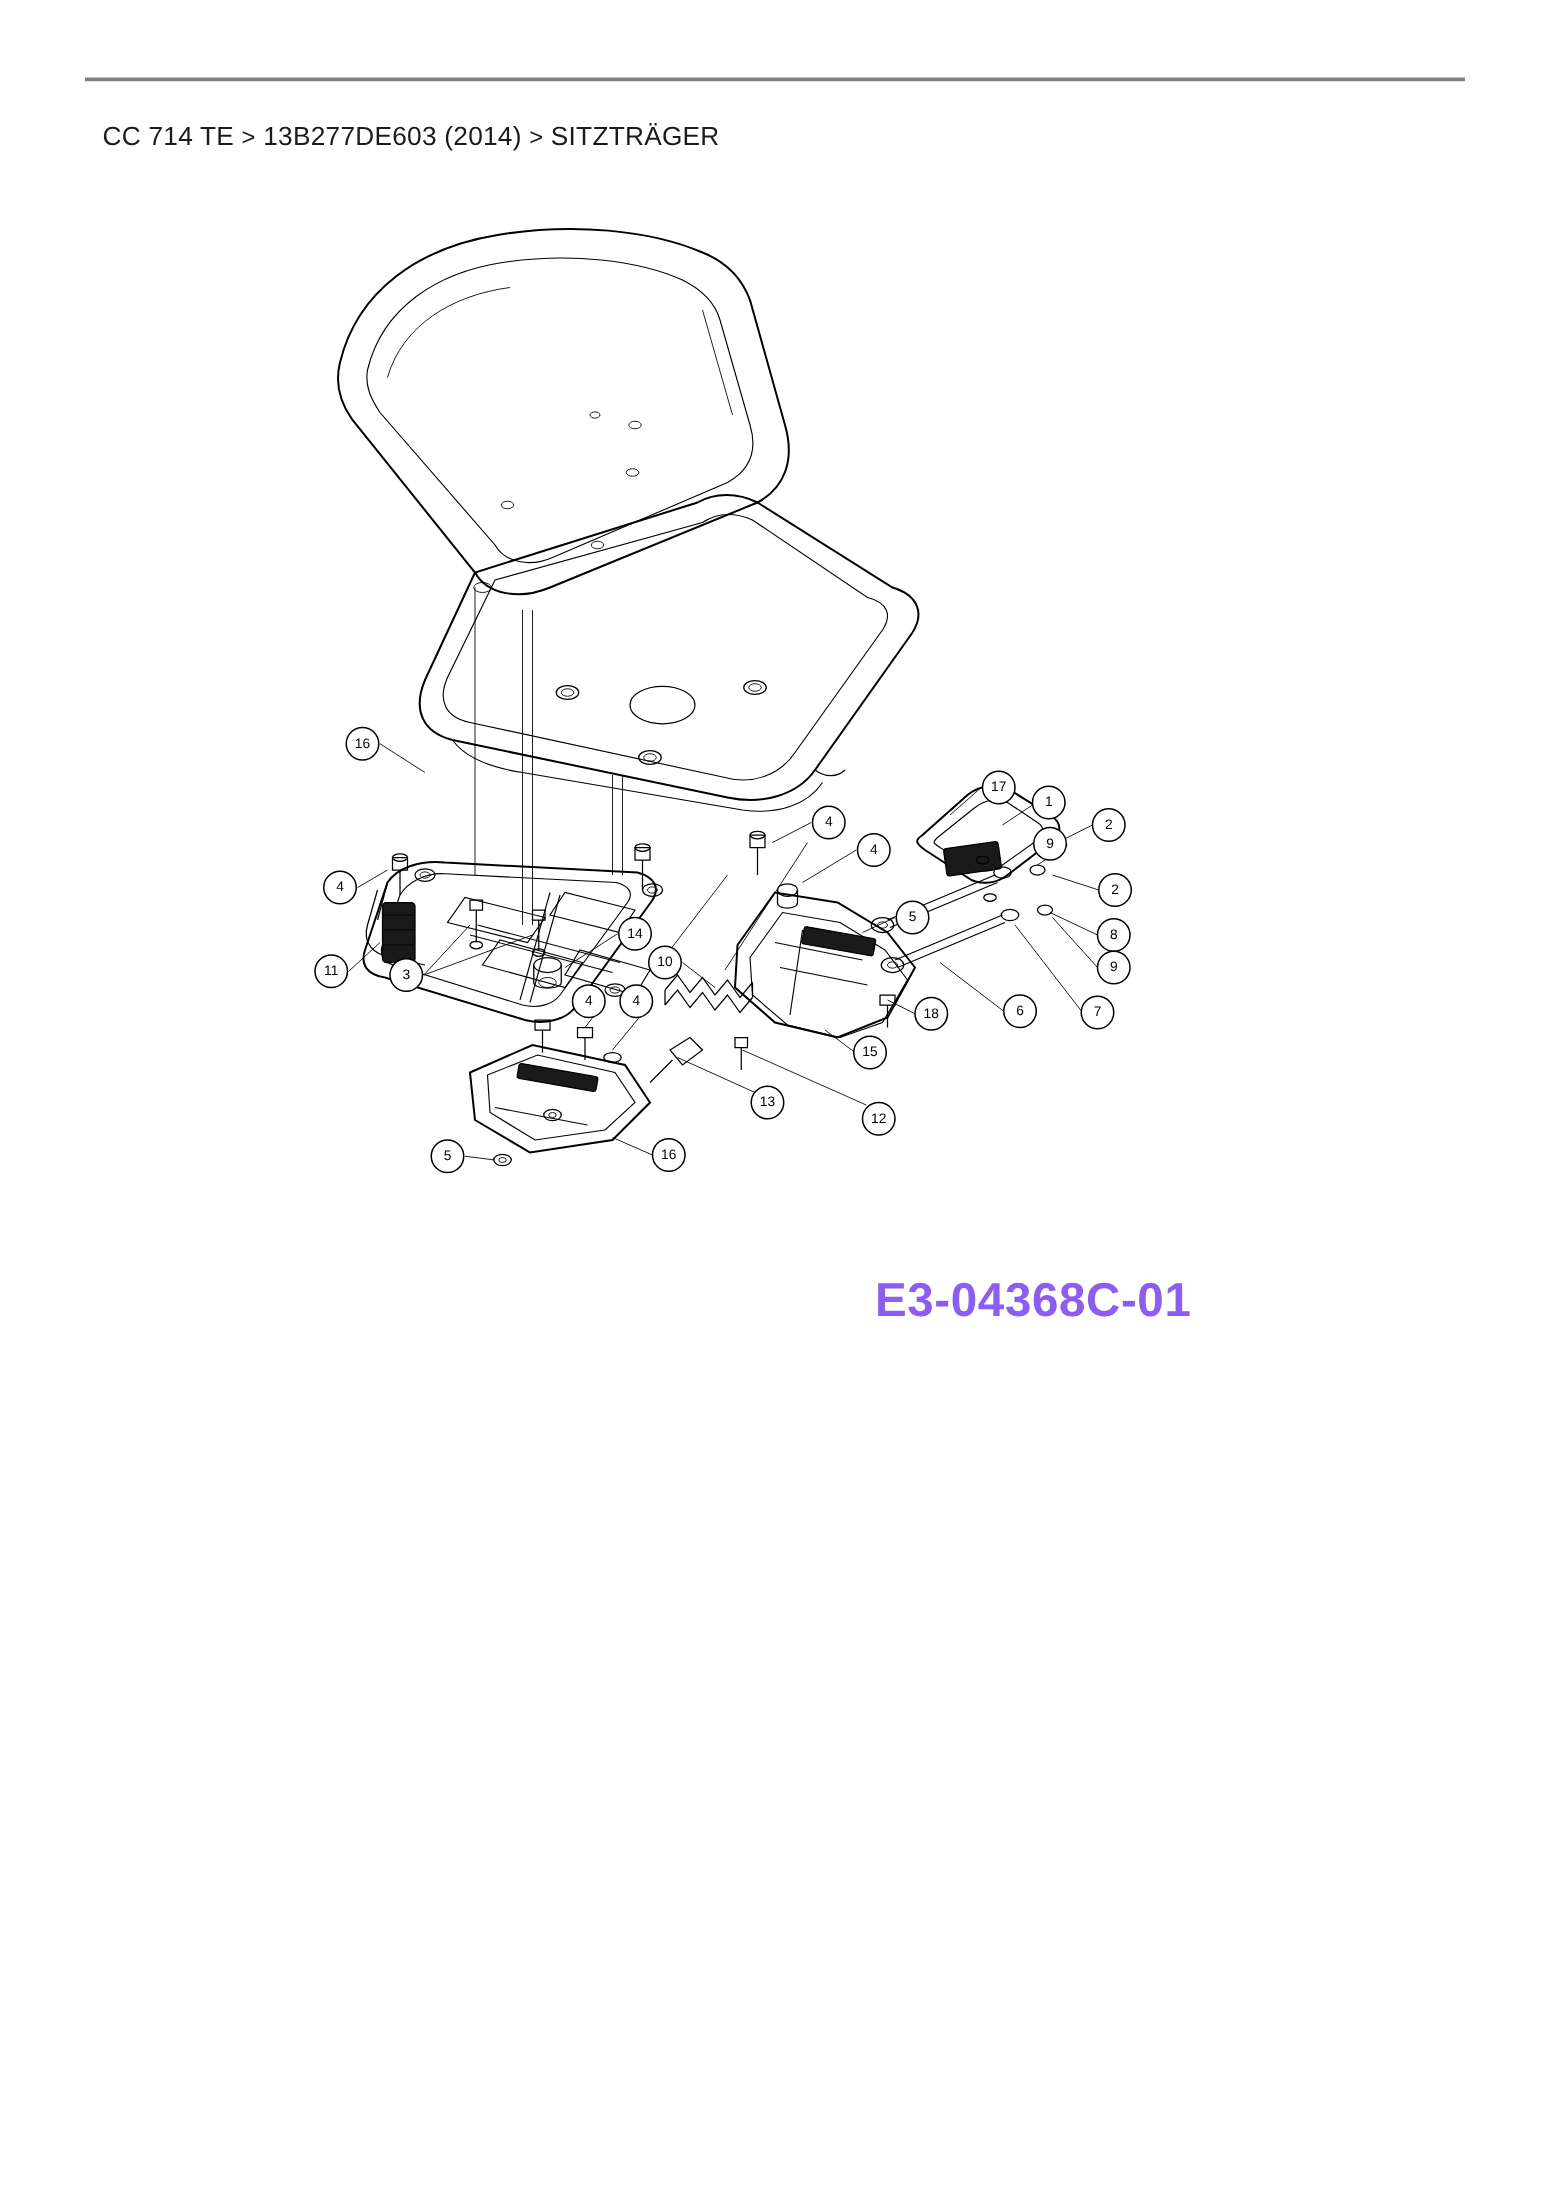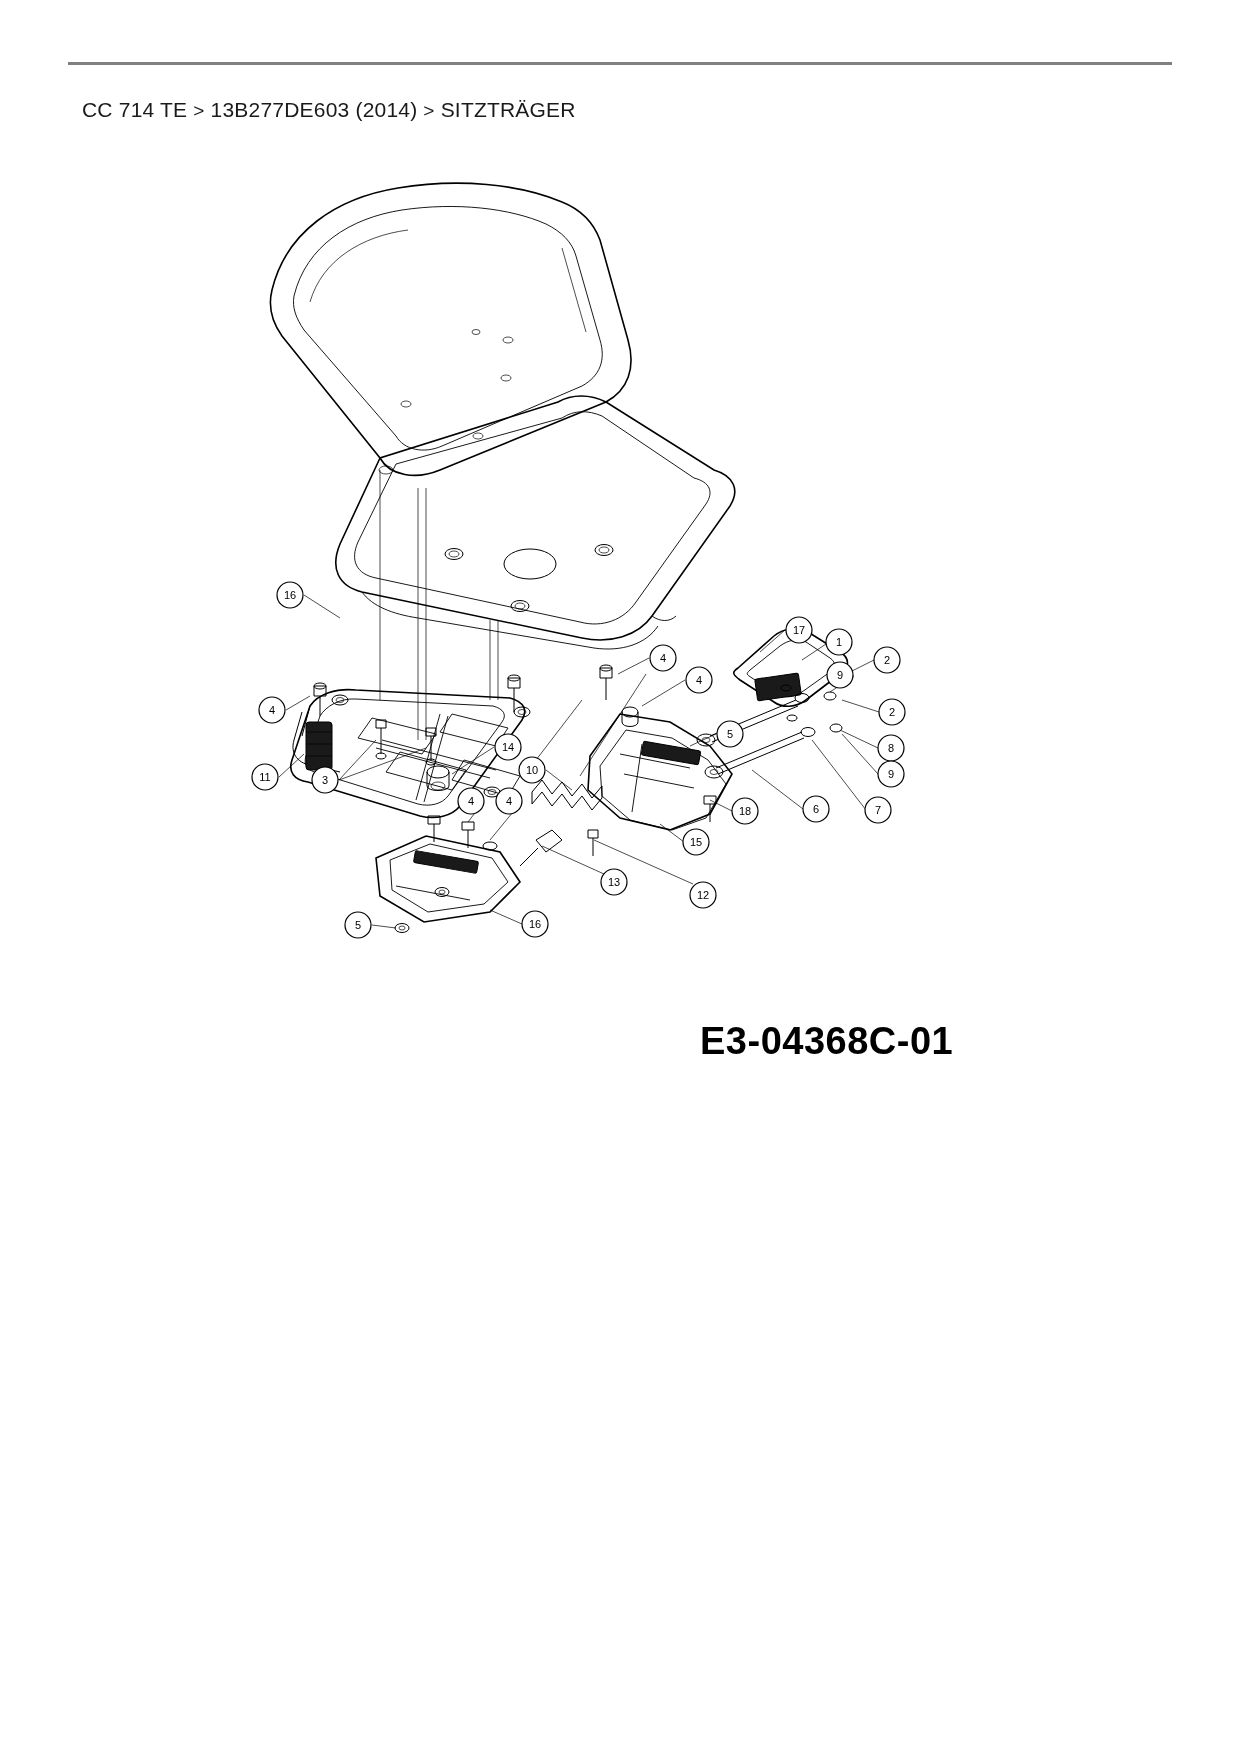--- a/index.html
+++ b/index.html
@@ -55,21 +55,21 @@
     width: 880px;
     height: 950px;
   }
   .drawing-code {
     position: absolute;
     left: 700px;
     top: 1020px;
     font-size: 38px;
     font-weight: bold;
     letter-spacing: 0.5px;
-    color: #000000;
+    color: #8b5cf6;
     white-space: nowrap;
   }
   .lbl {
     font-family: "Liberation Sans", sans-serif;
     font-size: 11px;
     fill: #000;
     text-anchor: middle;
     dominant-baseline: central;
   }
   .cl { fill: none; stroke: #000; stroke-width: 1; }

